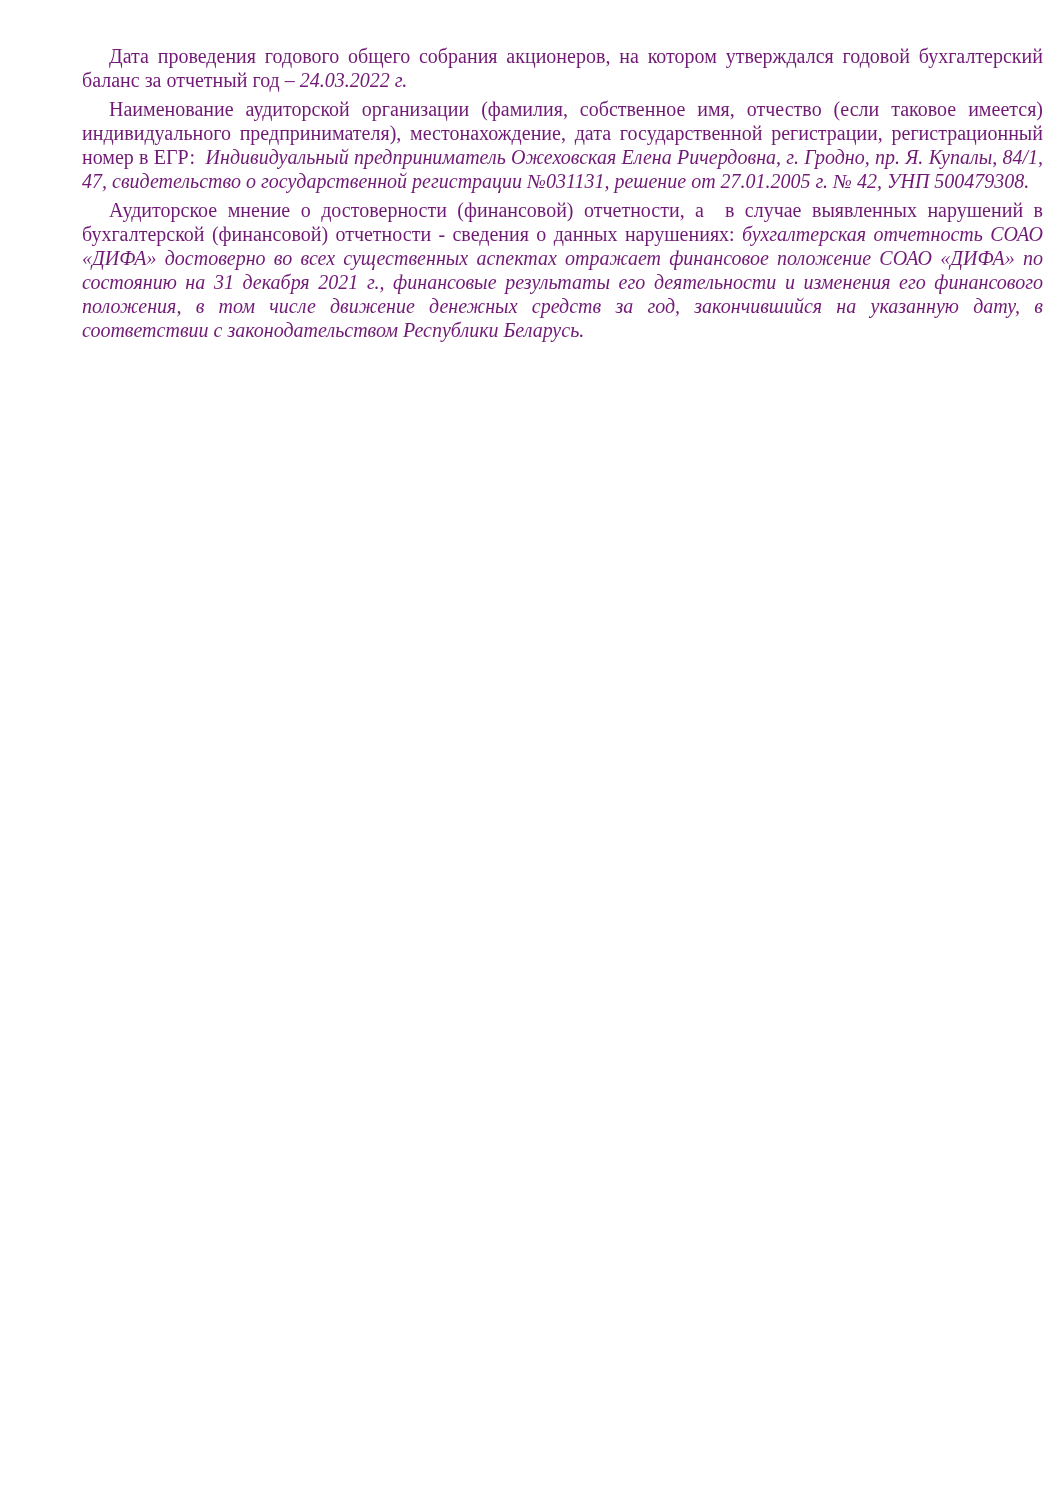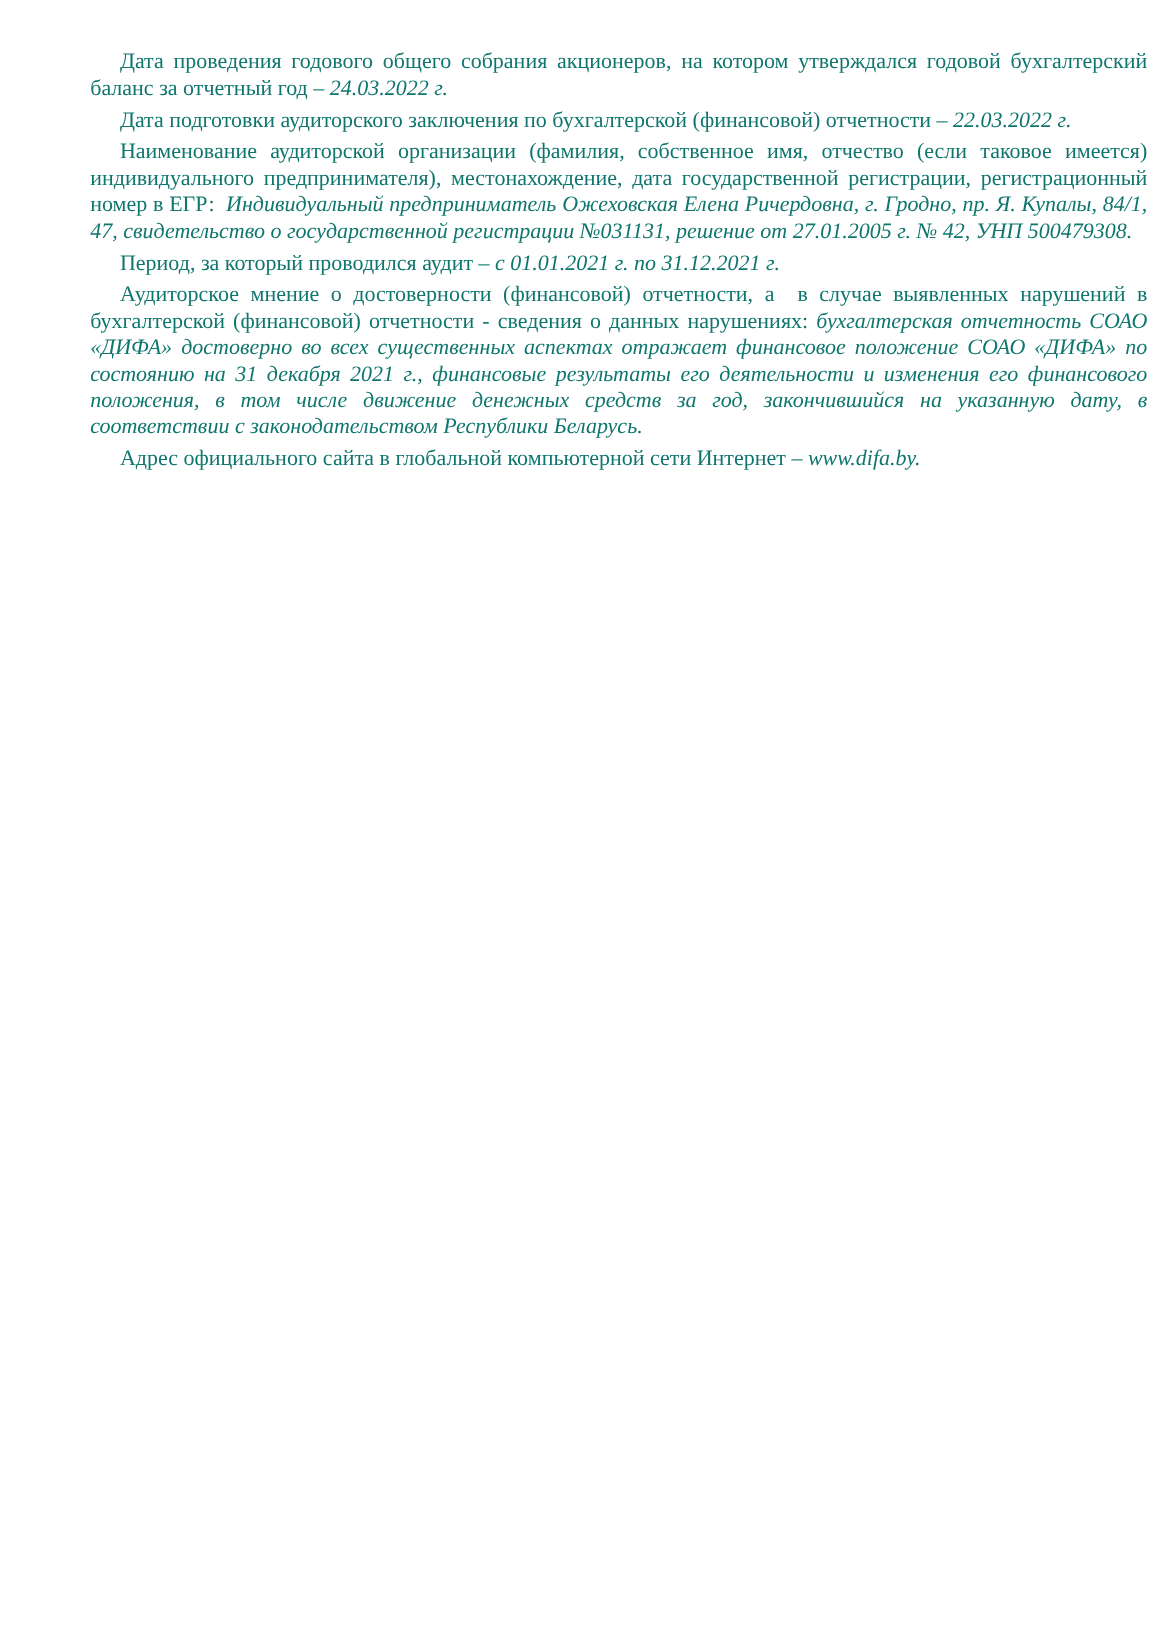--- a/index.html
+++ b/index.html
@@ -6,38 +6,35 @@
     margin: 0;
     padding: 0;
     background: #ffffff;
   }
   .page {
     position: relative;
     width: 1057px;
     height: 1112px;
     box-sizing: border-box;
     background: #ffffff;
-    color: #0f766e;
+    color: #701a75;
     font-family: "Liberation Serif", "DejaVu Serif", serif;
     font-size: 20px;
     line-height: 24px;
     padding: 44px 14px 0 82px;
     overflow: hidden;
   }
   .para {
     margin: 0 0 5px 0;
     text-align: justify;
     text-indent: 27px;
   }
   .seg { font-style: normal; }
   .seg.it { font-style: italic; }
 </style>
 </head>
 <body>
 
 <div class="page">
   <p class="para"><span class="seg">Дата проведения годового общего собрания акционеров, на котором утверждался годовой бухгалтерский баланс за отчетный год – </span><span class="seg it">24.03.2022 г.</span></p>
-  <p class="para"><span class="seg">Дата подготовки аудиторского заключения по бухгалтерской (финансовой) отчетности – </span><span class="seg it">22.03.2022 г.</span></p>
   <p class="para"><span class="seg">Наименование аудиторской организации (фамилия, собственное имя, отчество (если таковое имеется) индивидуального предпринимателя), местонахождение, дата государственной регистрации, регистрационный номер в ЕГР: &nbsp;</span><span class="seg it">Индивидуальный предприниматель Ожеховская Елена Ричердовна, г. Гродно, пр. Я. Купалы, 84/1, 47, свидетельство о государственной регистрации №031131, решение от 27.01.2005 г. № 42, УНП 500479308.</span></p>
-  <p class="para"><span class="seg">Период, за который проводился аудит – </span><span class="seg it">с 01.01.2021 г. по 31.12.2021 г.</span></p>
   <p class="para"><span class="seg">Аудиторское мнение о достоверности (финансовой) отчетности, а &nbsp;в случае выявленных нарушений в бухгалтерской (финансовой) отчетности - сведения о данных нарушениях: </span><span class="seg it">бухгалтерская отчетность СОАО «ДИФА» достоверно во всех существенных аспектах отражает финансовое положение СОАО «ДИФА» по состоянию на 31 декабря 2021 г., финансовые результаты его деятельности и изменения его финансового положения, в том числе движение денежных средств за год, закончившийся на указанную дату, в соответствии с законодательством Республики Беларусь.</span></p>
-  <p class="para"><span class="seg">Адрес официального сайта в глобальной компьютерной сети Интернет – </span><span class="seg it">www.difa.by.</span></p>
 </div>
 
 </body></html>

